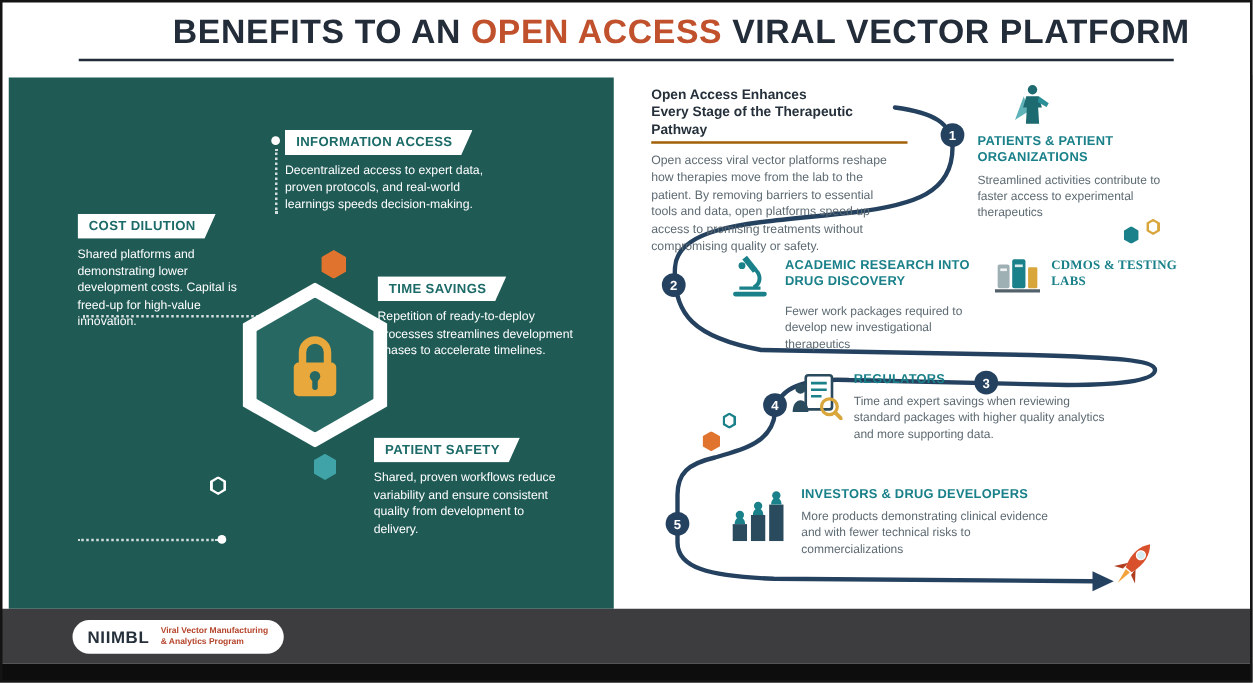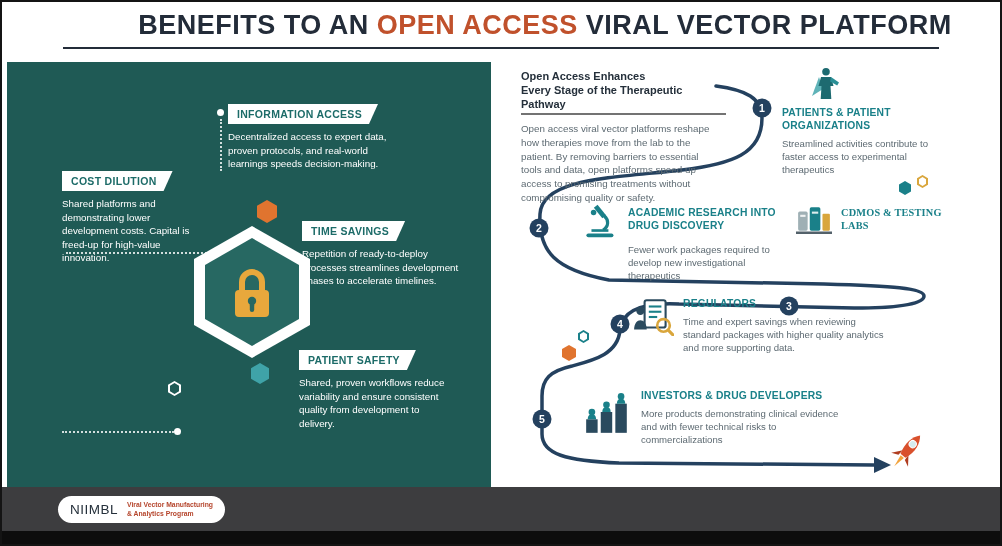--- a/index.html
+++ b/index.html
@@ -33,21 +33,21 @@
 
   
   .dotline-h{position:absolute;border-top:2px dotted rgba(255,255,255,.8);z-index:2;}
   .dotline-v{position:absolute;border-left:2px dotted rgba(255,255,255,.8);z-index:2;}
   .wdot{position:absolute;width:7px;height:7px;border-radius:50%;background:#fff;z-index:2;}
 
   
   .pathway-svg{position:absolute;left:494px;top:62px;z-index:1;}
   .intro{position:absolute;left:521px;top:70px;width:205px;z-index:3;}
   .intro-h{font-size:11px;font-weight:bold;color:#25303b;line-height:1.25;}
-  .intro-h2{display:inline-block;border-bottom:2px solid #737373;padding-bottom:2px;}
+  .intro-h2{display:inline-block;border-bottom:2px solid #a16207;padding-bottom:2px;}
   .intro-body{margin-top:7px;width:190px;font-size:9.8px;line-height:1.4;color:#5d6a72;}
 
   .stage{position:absolute;z-index:3;}
   .stage-title{color:#1a8089;font-weight:bold;font-size:10.3px;line-height:1.25;letter-spacing:.2px;}
   .stage-body{color:#5d6a72;font-size:9.6px;line-height:1.38;margin-top:4px;}
   .row{display:flex;gap:9px;align-items:flex-start;}
   .icon{display:inline-block;line-height:0;}
 
   #stage1{left:782px;top:66px;width:172px;}
   #stage1 .icon{margin-left:28px;}
@@ -62,21 +62,21 @@
   #stage5{left:582px;top:390px;width:282px;}
   #stage5 .col{width:215px;}
 
   .rocket{position:absolute;left:884px;top:428px;z-index:4;}
 
   
   .footer{position:absolute;left:0;top:487px;width:100%;height:44px;background:#3d3d3f;z-index:4;}
   .bottom-strip{position:absolute;left:0;top:531px;width:100%;height:15px;background:#0d0d0d;z-index:4;}
   .logo-pill{position:absolute;left:58px;top:9px;height:27px;background:#fff;border-radius:14px;
              display:flex;align-items:center;padding:0 12px;gap:9px;}
-  .logo-text{font-size:13.5px;font-weight:normal;color:#25303b;letter-spacing:.5px;}
+  .logo-text{font-size:13.5px;font-weight:bold;color:#25303b;letter-spacing:.5px;}
   .program-text{font-size:6.8px;font-weight:bold;color:#b5452c;line-height:1.25;}
 </style>
 </head>
 <body>
 
 <div class="page">
 
   <div class="header">
     <div class="title"><span>BENEFITS TO AN </span><span class="hl">OPEN ACCESS</span><span> VIRAL VECTOR PLATFORM</span></div>
     <div class="title-underline"></div>

